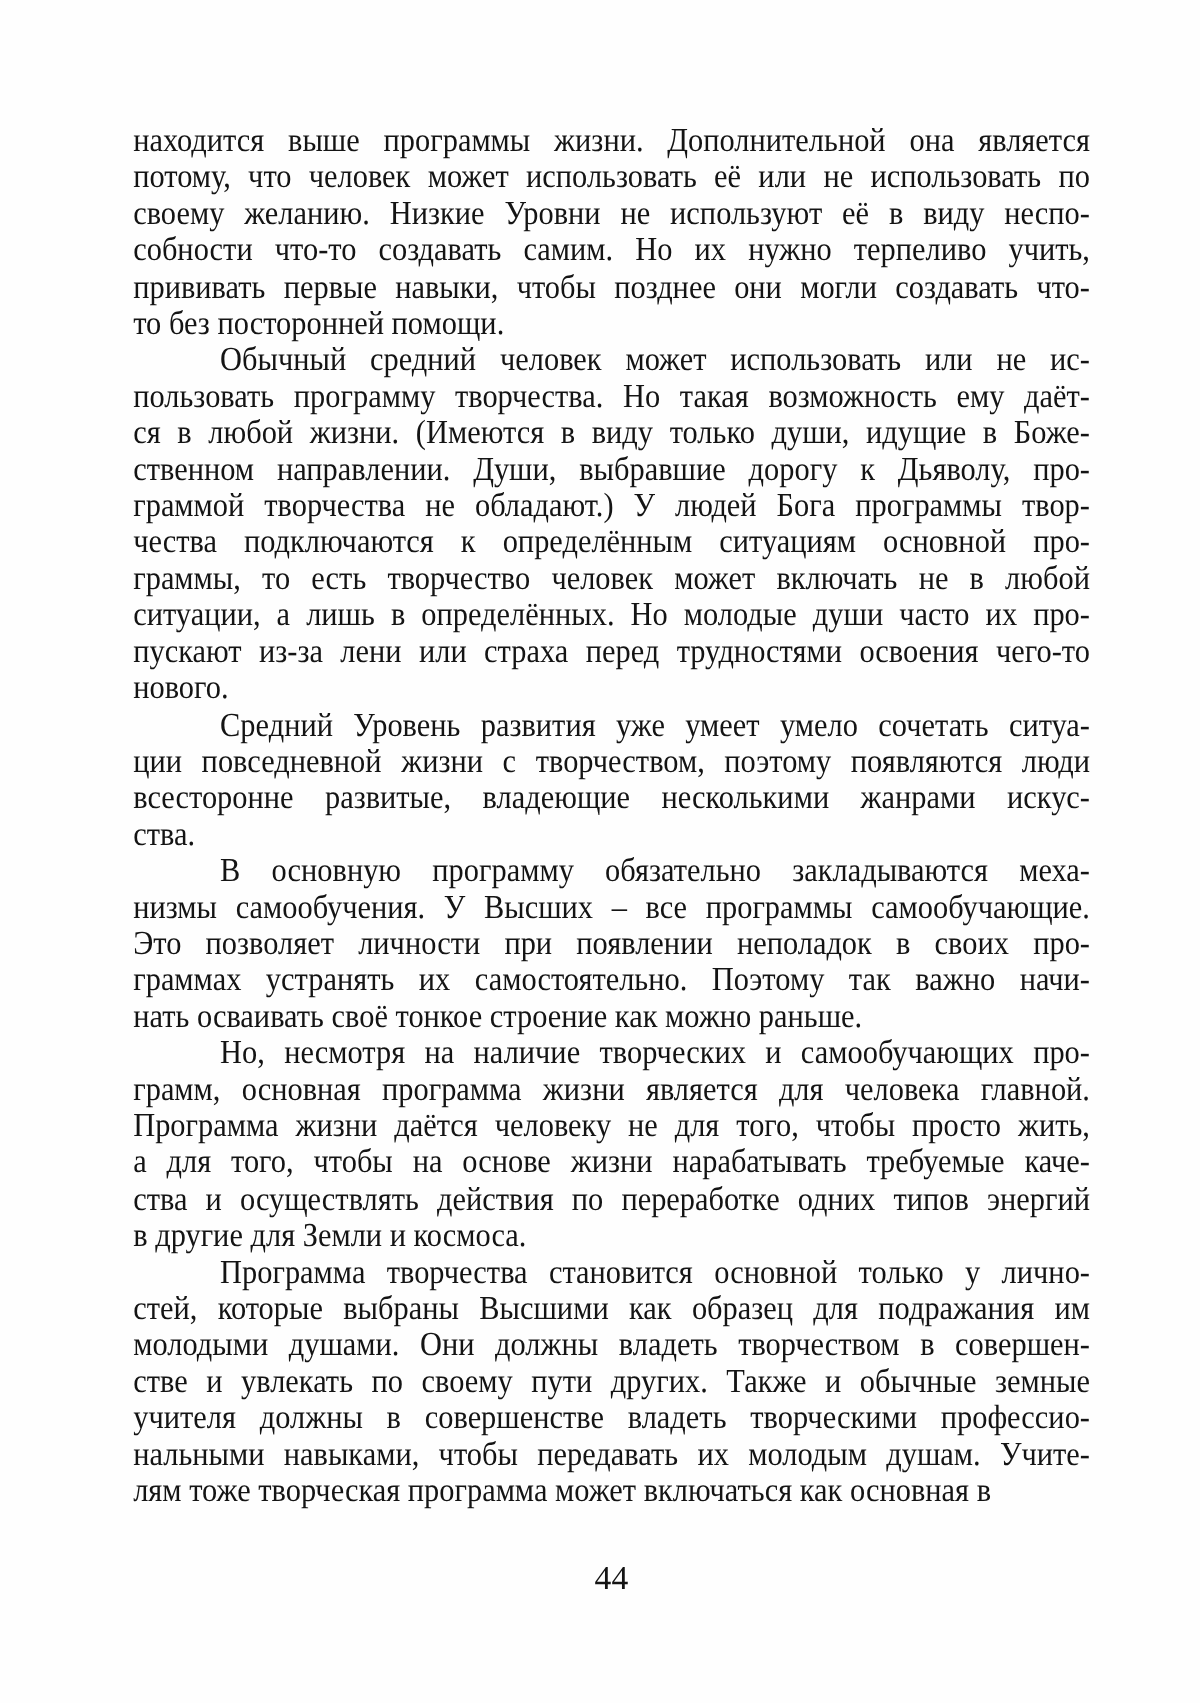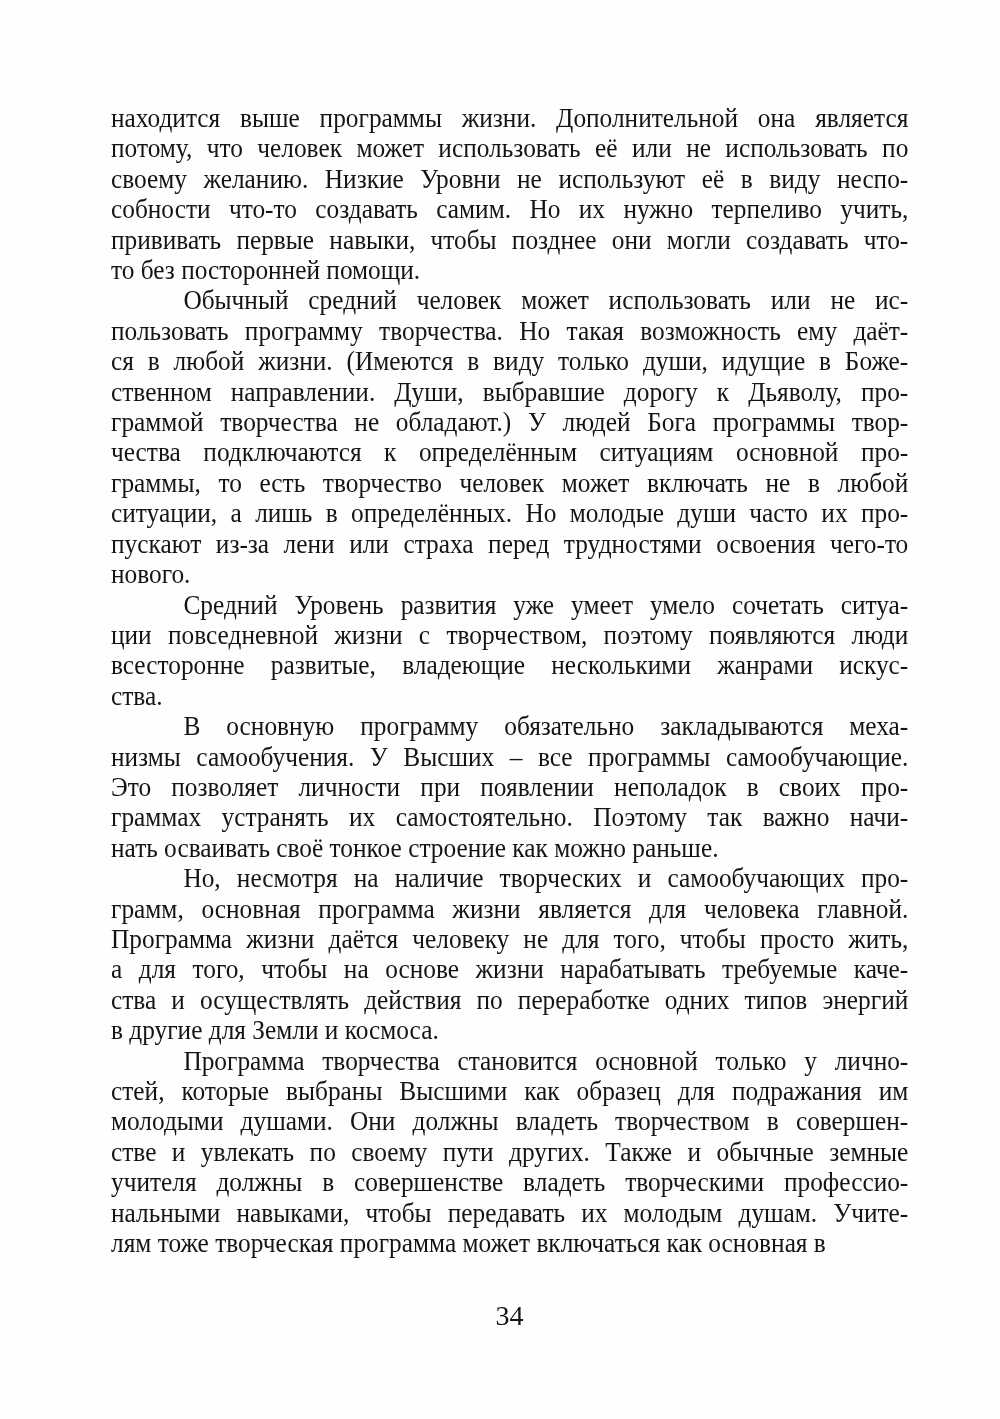--- a/index.html
+++ b/index.html
@@ -104,14 +104,14 @@
       <div class="paragraph">
         <div class="line first-indent">Программа творчества становится основной только у лично-</div>
         <div class="line">стей, которые выбраны Высшими как образец для подражания им</div>
         <div class="line">молодыми душами. Они должны владеть творчеством в совершен-</div>
         <div class="line">стве и увлекать по своему пути других. Также и обычные земные</div>
         <div class="line">учителя должны в совершенстве владеть творческими профессио-</div>
         <div class="line">нальными навыками, чтобы передавать их молодым душам. Учите-</div>
         <div class="line last">лям тоже творческая программа может включаться как основная в</div>
       </div>
     </div>
-  <div class="page-number">34</div>
+  <div class="page-number">44</div>
 </div>
 
 </body></html>

